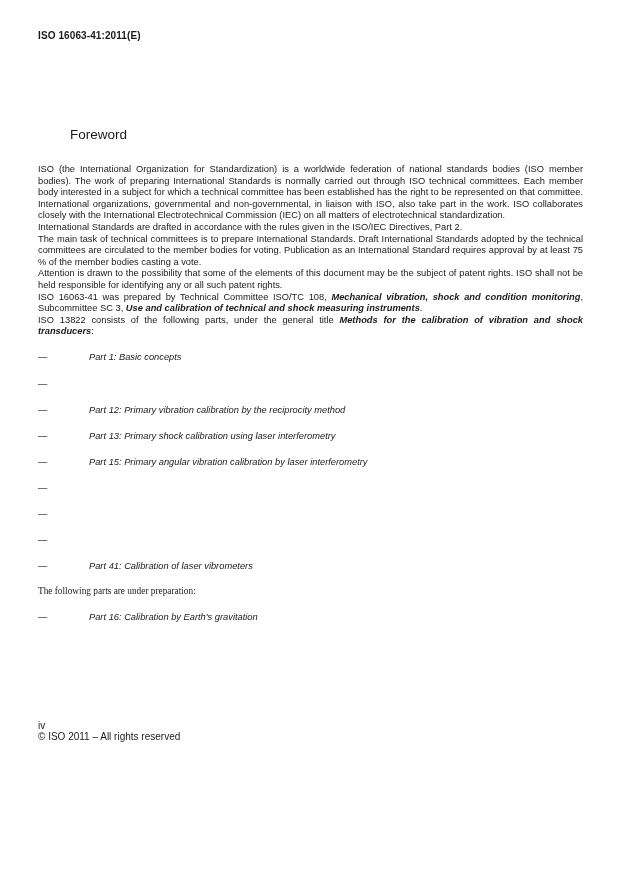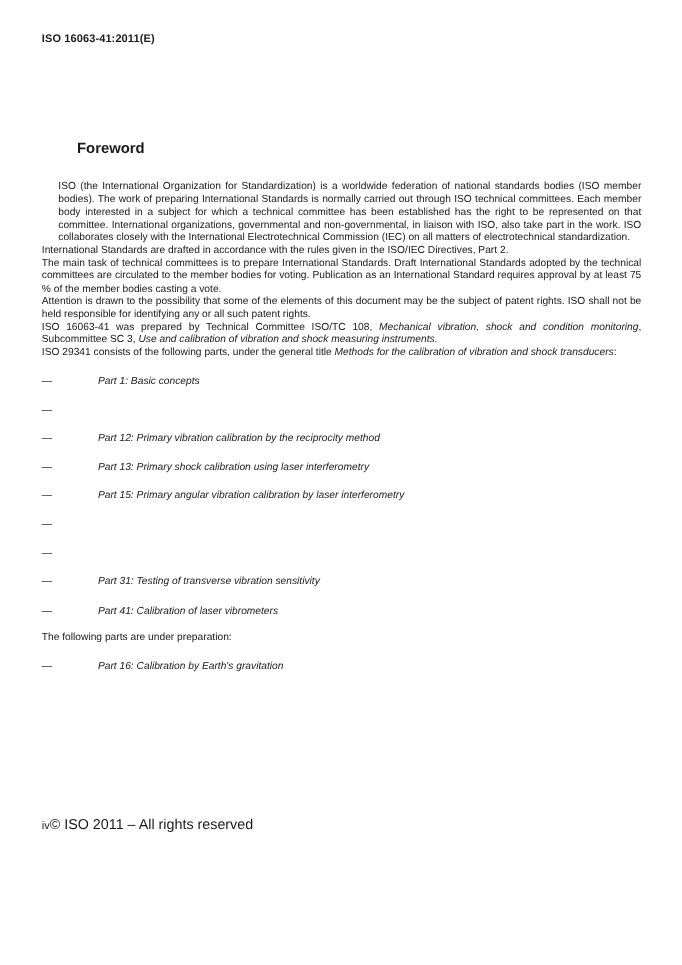--- a/index.html
+++ b/index.html
@@ -18,78 +18,80 @@
     background: #ffffff;
     padding: 30px 37px 0 38px;
   }
   .doc-header {
     font-size: 10px;
     font-weight: bold;
     letter-spacing: 0.1px;
   }
   .title {
     font-size: 13.5px;
-    font-weight: bold;
+    font-weight: normal;
     margin-top: 86px;
     padding-left: 32px;
   }
   .para {
     font-size: 9.3px;
     line-height: 11.6px;
     text-align: justify;
     margin-top: 0;
   }
-  .first-para { margin-top: 22px; margin-left: 15px; }
-  .italic { font-style: italic; }
+  .first-para { margin-top: 22px; }
+  .italic { font-style: italic; font-weight: bold; }
   .list { margin-top: 2px; }
   .list-item {
     display: flex;
     font-size: 9.3px;
     line-height: 11.6px;
     margin-top: 14.5px;
   }
   .dash { width: 27px; flex-shrink: 0; }
   .item-text { font-style: italic; margin-left: 24px; }
   .intro-line {
     font-size: 9.3px;
     line-height: 11.6px;
     margin-top: 13px;
+    font-family: Liberation Serif, serif;
   }
   .footer {
     position: absolute;
     left: 38px;
     right: 37px;
-    bottom: 24px;
+    bottom: 39px;
     display: flex;
     justify-content: flex-start;
     align-items: baseline;
+    flex-direction: column;
   }
   .page-num { font-size: 10px; }
-  .copyright { font-size: 13px; }
+  .copyright { font-size: 10px; }
 </style>
 </head>
 <body>
 
 <div class="page">
 
   <div class="doc-header">ISO 16063-41:2011(E)</div>
 
   <div class="title">Foreword</div>
 
   <p class="para first-para">ISO (the International Organization for Standardization) is a worldwide federation of national standards bodies (ISO member bodies). The work of preparing International Standards is normally carried out through ISO technical committees. Each member body interested in a subject for which a technical committee has been established has the right to be represented on that committee. International organizations, governmental and non-governmental, in liaison with ISO, also take part in the work. ISO collaborates closely with the International Electrotechnical Commission (IEC) on all matters of electrotechnical standardization.</p>
 
   <p class="para">International Standards are drafted in accordance with the rules given in the ISO/IEC Directives, Part 2.</p>
 
   <p class="para">The main task of technical committees is to prepare International Standards. Draft International Standards adopted by the technical committees are circulated to the member bodies for voting. Publication as an International Standard requires approval by at least 75 % of the member bodies casting a vote.</p>
 
   <p class="para">Attention is drawn to the possibility that some of the elements of this document may be the subject of patent rights. ISO shall not be held responsible for identifying any or all such patent rights.</p>
 
-  <p class="para"><span>ISO 16063-41 was prepared by Technical Committee ISO/TC 108, </span><span class="italic">Mechanical vibration, shock and condition monitoring</span><span>, Subcommittee SC 3, </span><span class="italic">Use and calibration of vibration and shock measuring instruments</span><span>.</span></p>
+  <p class="para"><span>ISO 16063-41 was prepared by Technical Committee ISO/TC 108, </span><span class="italic">Mechanical vibration, shock and condition monitoring</span><span>, Subcommittee SC 3, </span><span class="italic">Use and calibration of technical and shock measuring instruments</span><span>.</span></p>
 
-  <p class="para"><span>ISO 29341 consists of the following parts, under the general title </span><span class="italic">Methods for the calibration of vibration and shock transducers</span><span>:</span></p>
+  <p class="para"><span>ISO 13822 consists of the following parts, under the general title </span><span class="italic">Methods for the calibration of vibration and shock transducers</span><span>:</span></p>
 
   <div class="list">
     <div class="list-item">
       <span class="dash">—</span>
       <span class="item-text">Part 1: Basic concepts</span>
     </div>
     <div class="list-item">
       <span class="dash">—</span>
     </div>
     <div class="list-item">
@@ -105,21 +107,20 @@
       <span class="item-text">Part 15: Primary angular vibration calibration by laser interferometry</span>
     </div>
     <div class="list-item">
       <span class="dash">—</span>
     </div>
     <div class="list-item">
       <span class="dash">—</span>
     </div>
     <div class="list-item">
       <span class="dash">—</span>
-      <span class="item-text">Part 31: Testing of transverse vibration sensitivity</span>
     </div>
     <div class="list-item">
       <span class="dash">—</span>
       <span class="item-text">Part 41: Calibration of laser vibrometers</span>
     </div>
   </div>
 
   <div class="intro-line">The following parts are under preparation:</div>
 
   <div class="list">

